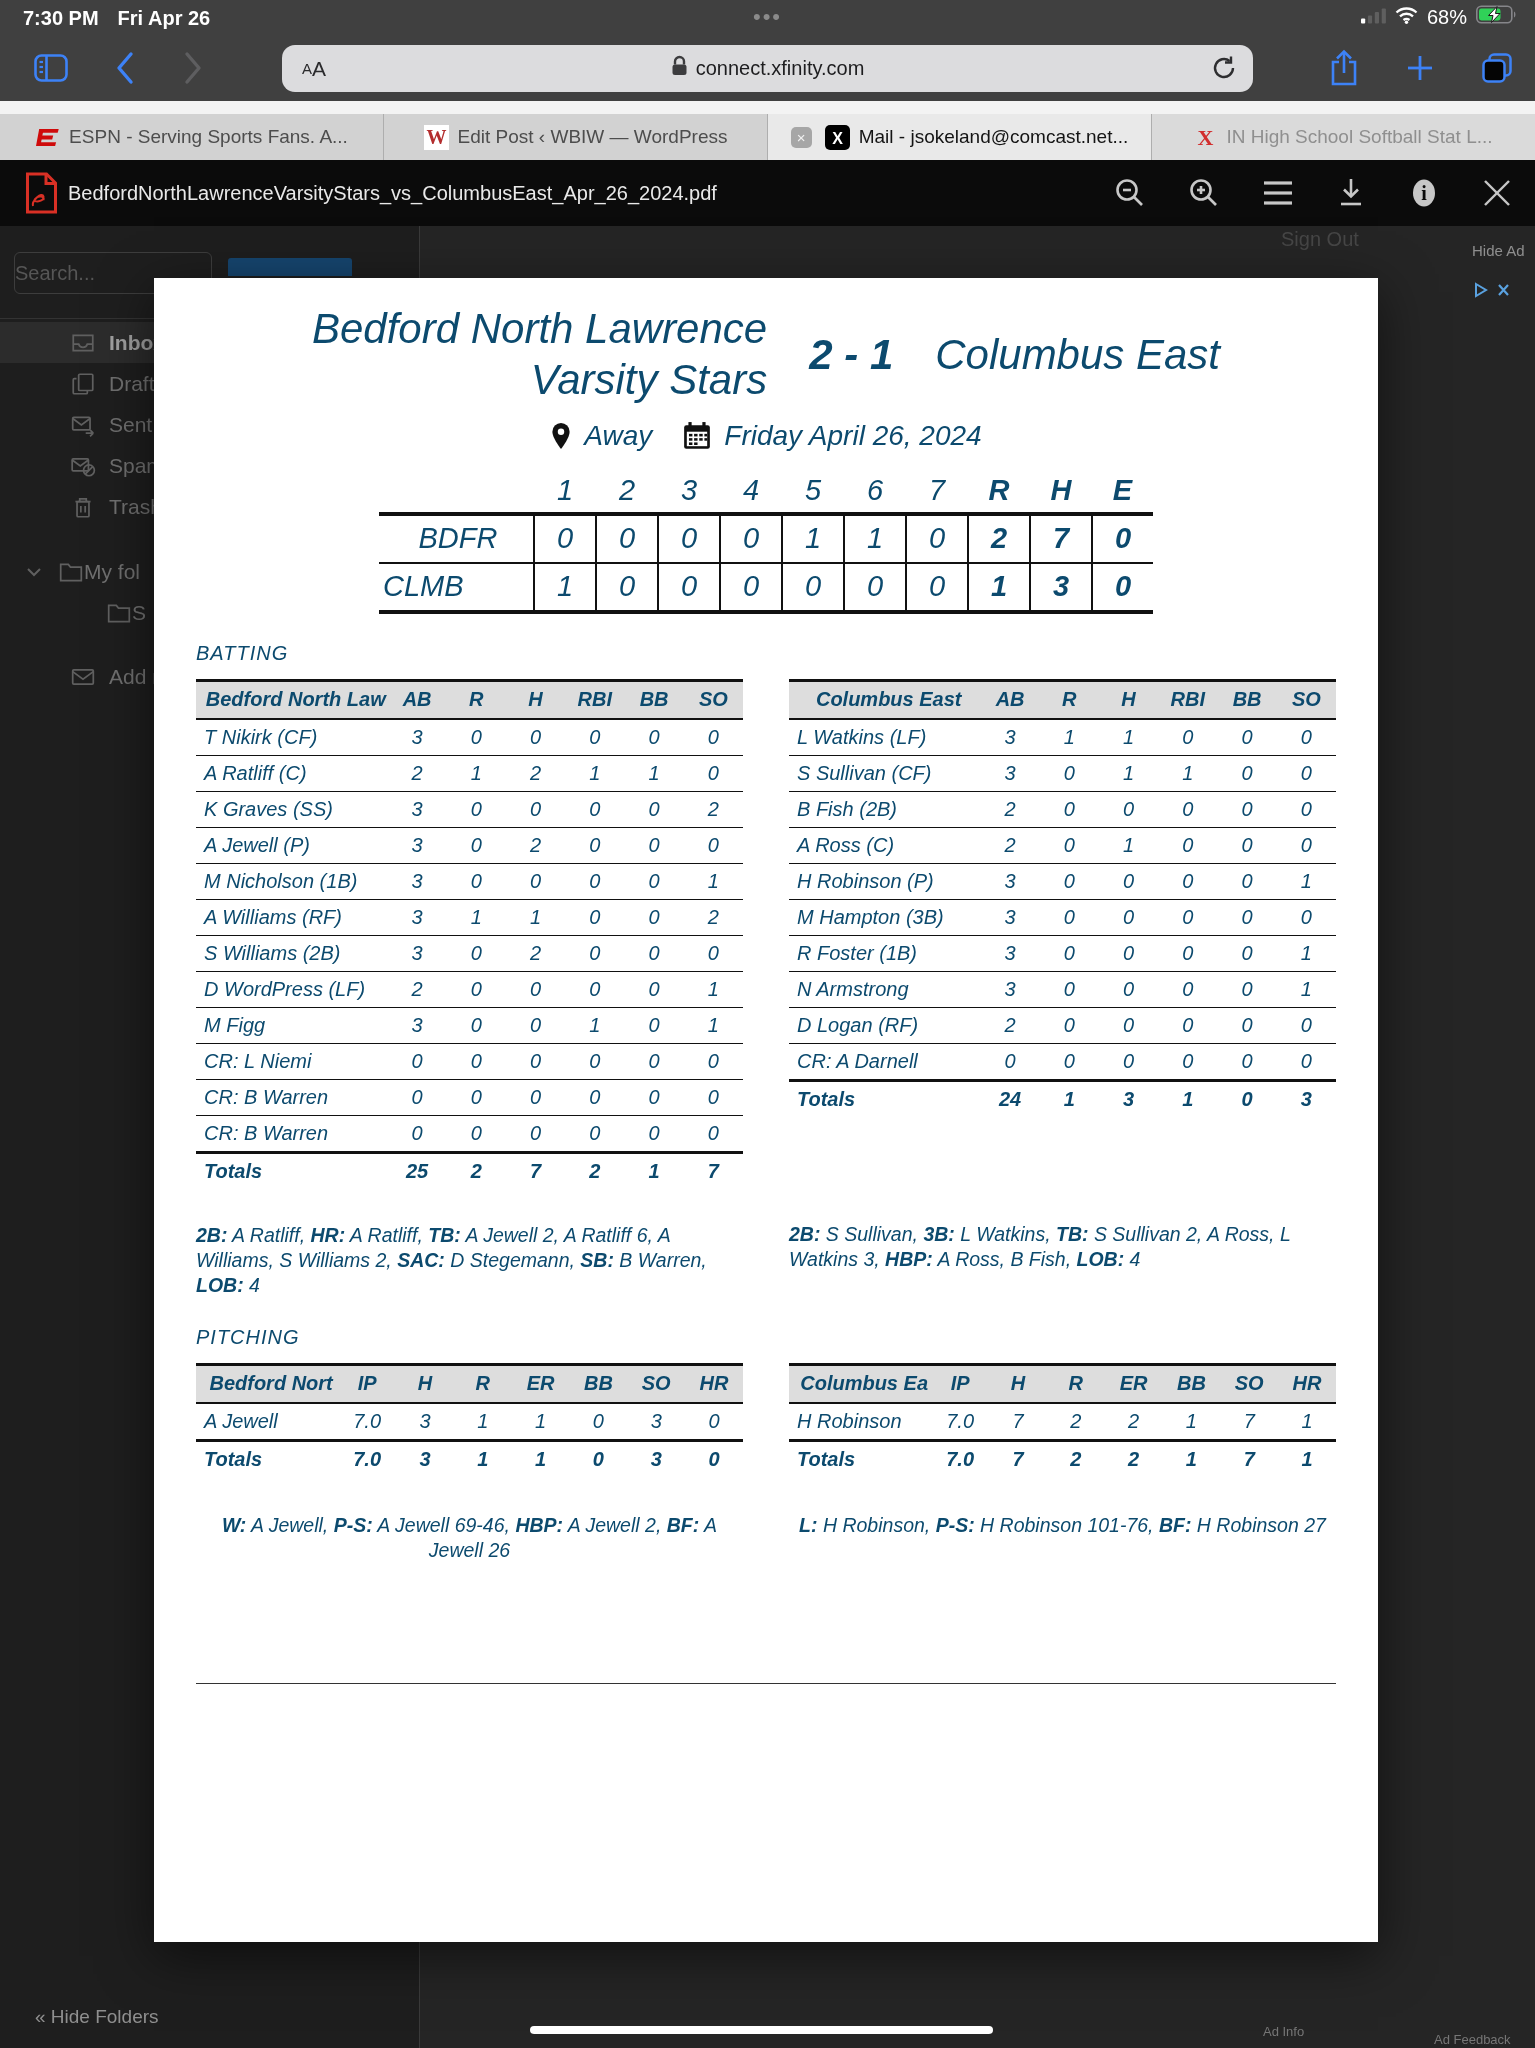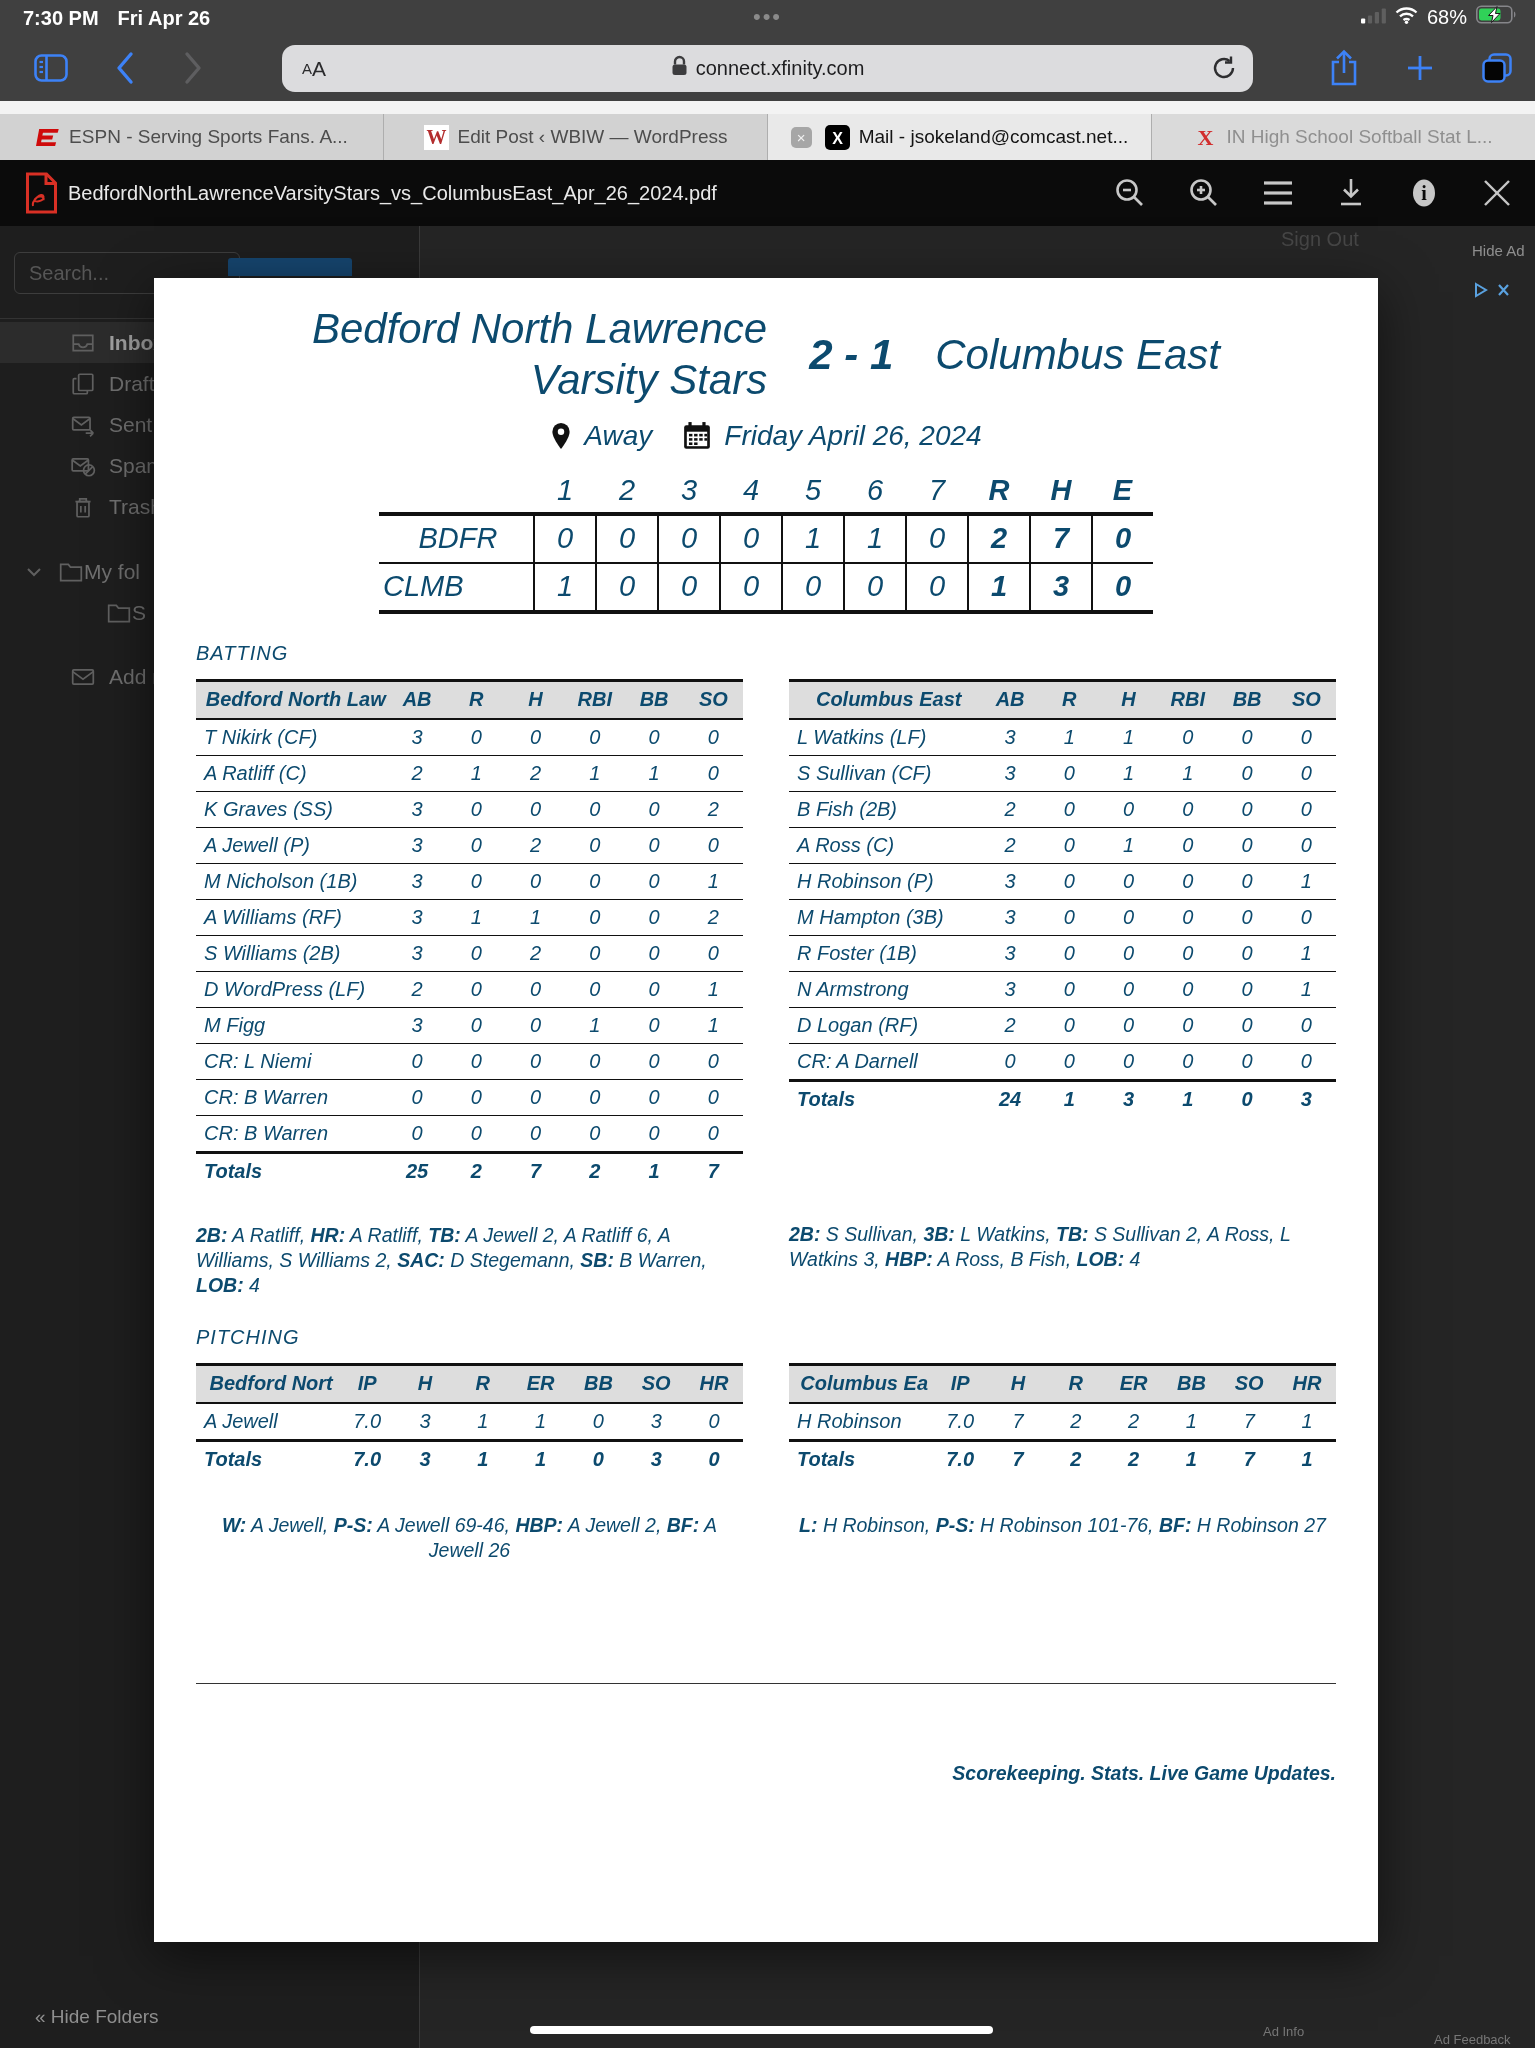--- a/index.html
+++ b/index.html
@@ -36,21 +36,21 @@
   
   .pdf-header{position:absolute;top:160px;left:0;width:1535px;height:66px;background:#0b0b0b;display:flex;align-items:center;}
   .pdf-file-icon{margin-left:24px;display:flex;align-items:center;}
   .pdf-filename{margin-left:10px;color:#e9e9e9;font-size:20px;white-space:nowrap;}
   .pdf-actions{position:absolute;right:22px;top:0;height:66px;display:flex;align-items:center;gap:40px;}
 
   
   .content-bg{position:absolute;top:226px;left:0;width:1535px;height:1822px;background:#252525;}
   .sidebar{position:absolute;left:0;top:0;width:419px;height:1822px;background:#1e1e1e;border-right:1px solid #3a3a3a;}
   .search{position:absolute;left:14px;top:26px;width:196px;height:40px;background:transparent;border:1.5px solid #3d3d3d;
-    border-radius:6px;color:#8c8c8c;font-size:20px;padding:0 14px;font-family:"Liberation Sans",sans-serif;outline:none;}
+    border-radius:6px;color:#8c8c8c;font-size:20px;padding:0 0;font-family:"Liberation Sans",sans-serif;outline:none;}
   .search::placeholder{color:#565656;}
   .sb-sep{position:absolute;left:0;top:92px;width:419px;border-top:1px solid #333;}
   .folder-list{position:absolute;left:0;top:96px;width:419px;}
   .f-row{height:41px;display:flex;align-items:center;color:#6f6f6f;font-size:21px;cursor:pointer;}
   .f-row .f-icon{margin-left:70px;display:flex;align-items:center;}
   .f-row .f-label{margin-left:13px;white-space:nowrap;}
   .f-row.selected{background:#2c2c2c;}
   .f-row.selected .f-label{color:#a0a0a0;font-weight:bold;}
   .myfolders{position:absolute;left:0;top:325px;width:419px;}
   .mf-row{height:41px;display:flex;align-items:center;color:#6f6f6f;font-size:21px;cursor:pointer;}
@@ -887,17 +887,16 @@
                 <td>1</td>
                 <td>7</td>
                 <td>1</td>
               </tr>
             </tfoot>
           </table>
         <div class="note pnote" id="pit-home-note"><b>L:</b> H Robinson, <b>P-S:</b> H Robinson 101-76, <b>BF:</b> H Robinson 27</div>
       </div>
     </div>
     <div class="pdf-divider"></div>
-    <div class="pdf-footer">Scorekeeping. Stats. Live Game Updates.</div>
   </div>
 
   <div class="home-indicator"></div>
 </div>
 
 </body></html>

